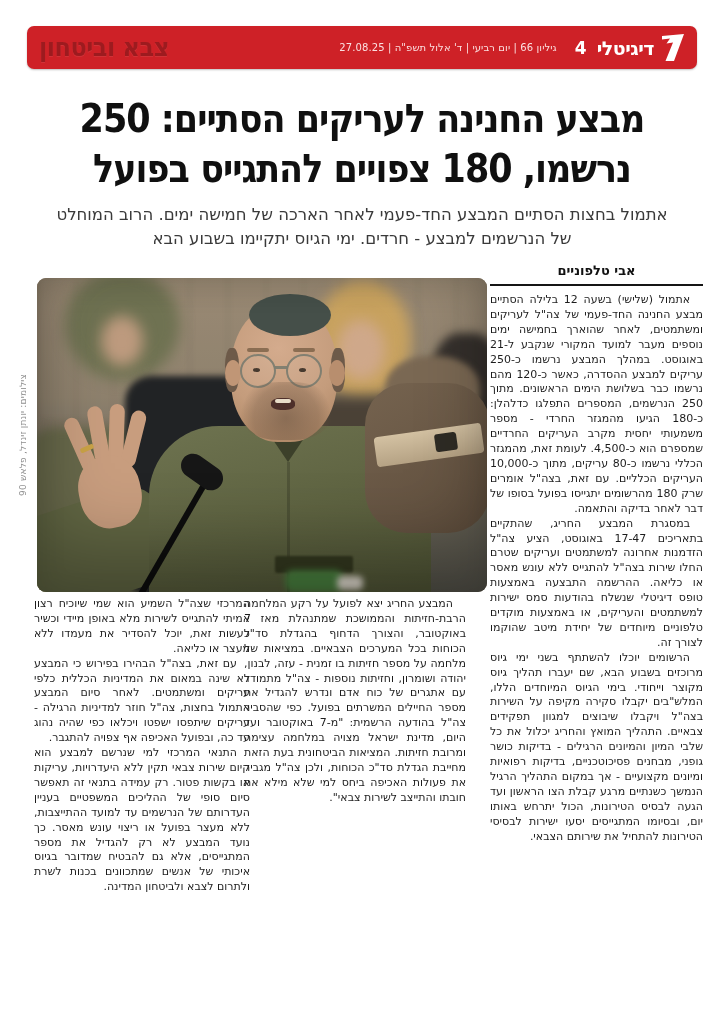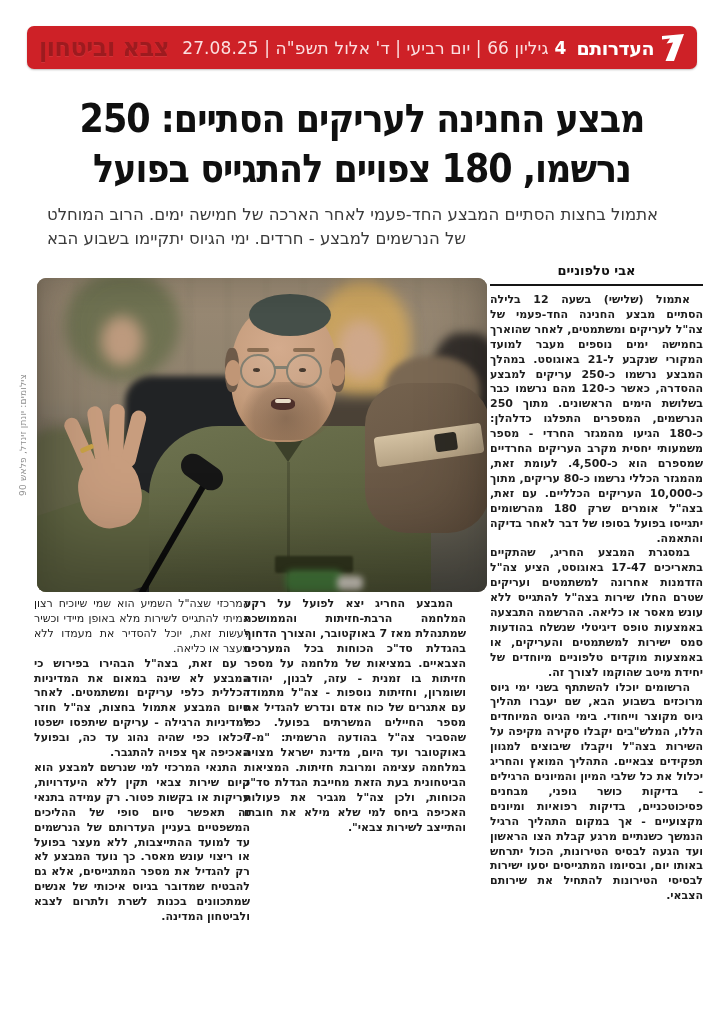--- a/index.html
+++ b/index.html
@@ -12,46 +12,46 @@
   
   .header-bar{
     position:absolute;top:26px;left:27px;right:27px;height:43px;
     background:#ce2127;border-radius:7px;display:flex;align-items:center;
     padding:0 12px;direction:rtl;box-shadow:0 1px 2px rgba(0,0,0,.25);
   }
   .logo-group{display:flex;align-items:center;gap:7px;}
   .logo-icon{width:24px;height:28px;display:block;}
   .logo-text{color:#fff;font-weight:bold;font-size:19px;letter-spacing:-.5px;}
   .page-number{color:#fff;font-weight:bold;font-size:17px;margin-right:10px;}
-  .issue-info{color:rgba(255,240,240,.92);font-size:17px;margin-right:6px;letter-spacing:.1px;}
+  .issue-info{color:rgba(255,240,240,.92);font-size:10px;margin-right:18px;letter-spacing:.1px;}
   .section-title{
     margin-right:auto;color:#9d1b1f;font-weight:bold;font-size:24px;
     letter-spacing:-.5px;transform:scaleY(1.05);text-shadow:0 1px 0 rgba(255,255,255,.08);
   }
   
   .headline{
     position:absolute;top:94px;left:20px;right:20px;text-align:center;
     font-weight:900;font-size:35px;line-height:45px;color:#101010;
     letter-spacing:-1px;transform:scaleY(1.12);transform-origin:top center;
   }
   .headline div{white-space:nowrap;}
   .subheadline{
-    position:absolute;top:203px;left:47px;right:47px;text-align:left;
+    position:absolute;top:203px;left:47px;right:47px;text-align:center;
     font-size:16.5px;line-height:24px;color:#3a3a3a;
   }
   
   .byline{
     position:absolute;top:263px;left:490px;width:213px;text-align:center;
     font-weight:bold;font-size:13px;color:#111;border-bottom:2px solid #151515;
     padding-bottom:6px;
   }
   
   .col{position:absolute;font-size:11px;line-height:14.9px;text-align:justify;overflow:hidden;color:#1d1d1d;}
   .col p{margin:0;}
-  .col p.indent{text-indent:13px;font-weight:bold;}
+  .col p.indent{text-indent:13px;}
   .col-right{top:293px;left:490px;width:213px;height:700px;}
   .col-middle{top:597px;left:244px;width:222px;height:424px;}
   .col-left{top:597px;left:34px;width:216px;height:424px;}
   
   .photo{
     position:absolute;top:278px;left:37px;width:450px;height:314px;
     border-radius:9px;overflow:hidden;background:#6d6558;
   }
   .photo::after{
     content:"";position:absolute;inset:0;border-radius:inherit;
@@ -128,21 +128,21 @@
 </head>
 <body>
 
 <div class="page">
 
   <div class="header-bar">
     <div class="logo-group">
       <svg class="logo-icon" viewBox="0 0 24 28">
         <path d="M1 2 L23 0 L13 27 L4.5 27 L12 8.5 L5.5 9.5 L9 4.5 L1 5.5 Z" fill="#ffffff"></path>
       </svg>
-      <span class="logo-text">העדרותם</span>
+      <span class="logo-text">דיגיטלי</span>
     </div>
     <span class="page-number">4</span>
     <span class="issue-info">גיליון 66 | יום רביעי | ד' אלול תשפ"ה | 27.08.25</span>
     <span class="section-title">צבא וביטחון</span>
   </div>
 
   <div class="headline">
     <div>מבצע החנינה לעריקים הסתיים: 250</div>
     <div>נרשמו, 180 צפויים להתגייס בפועל</div>
   </div>

